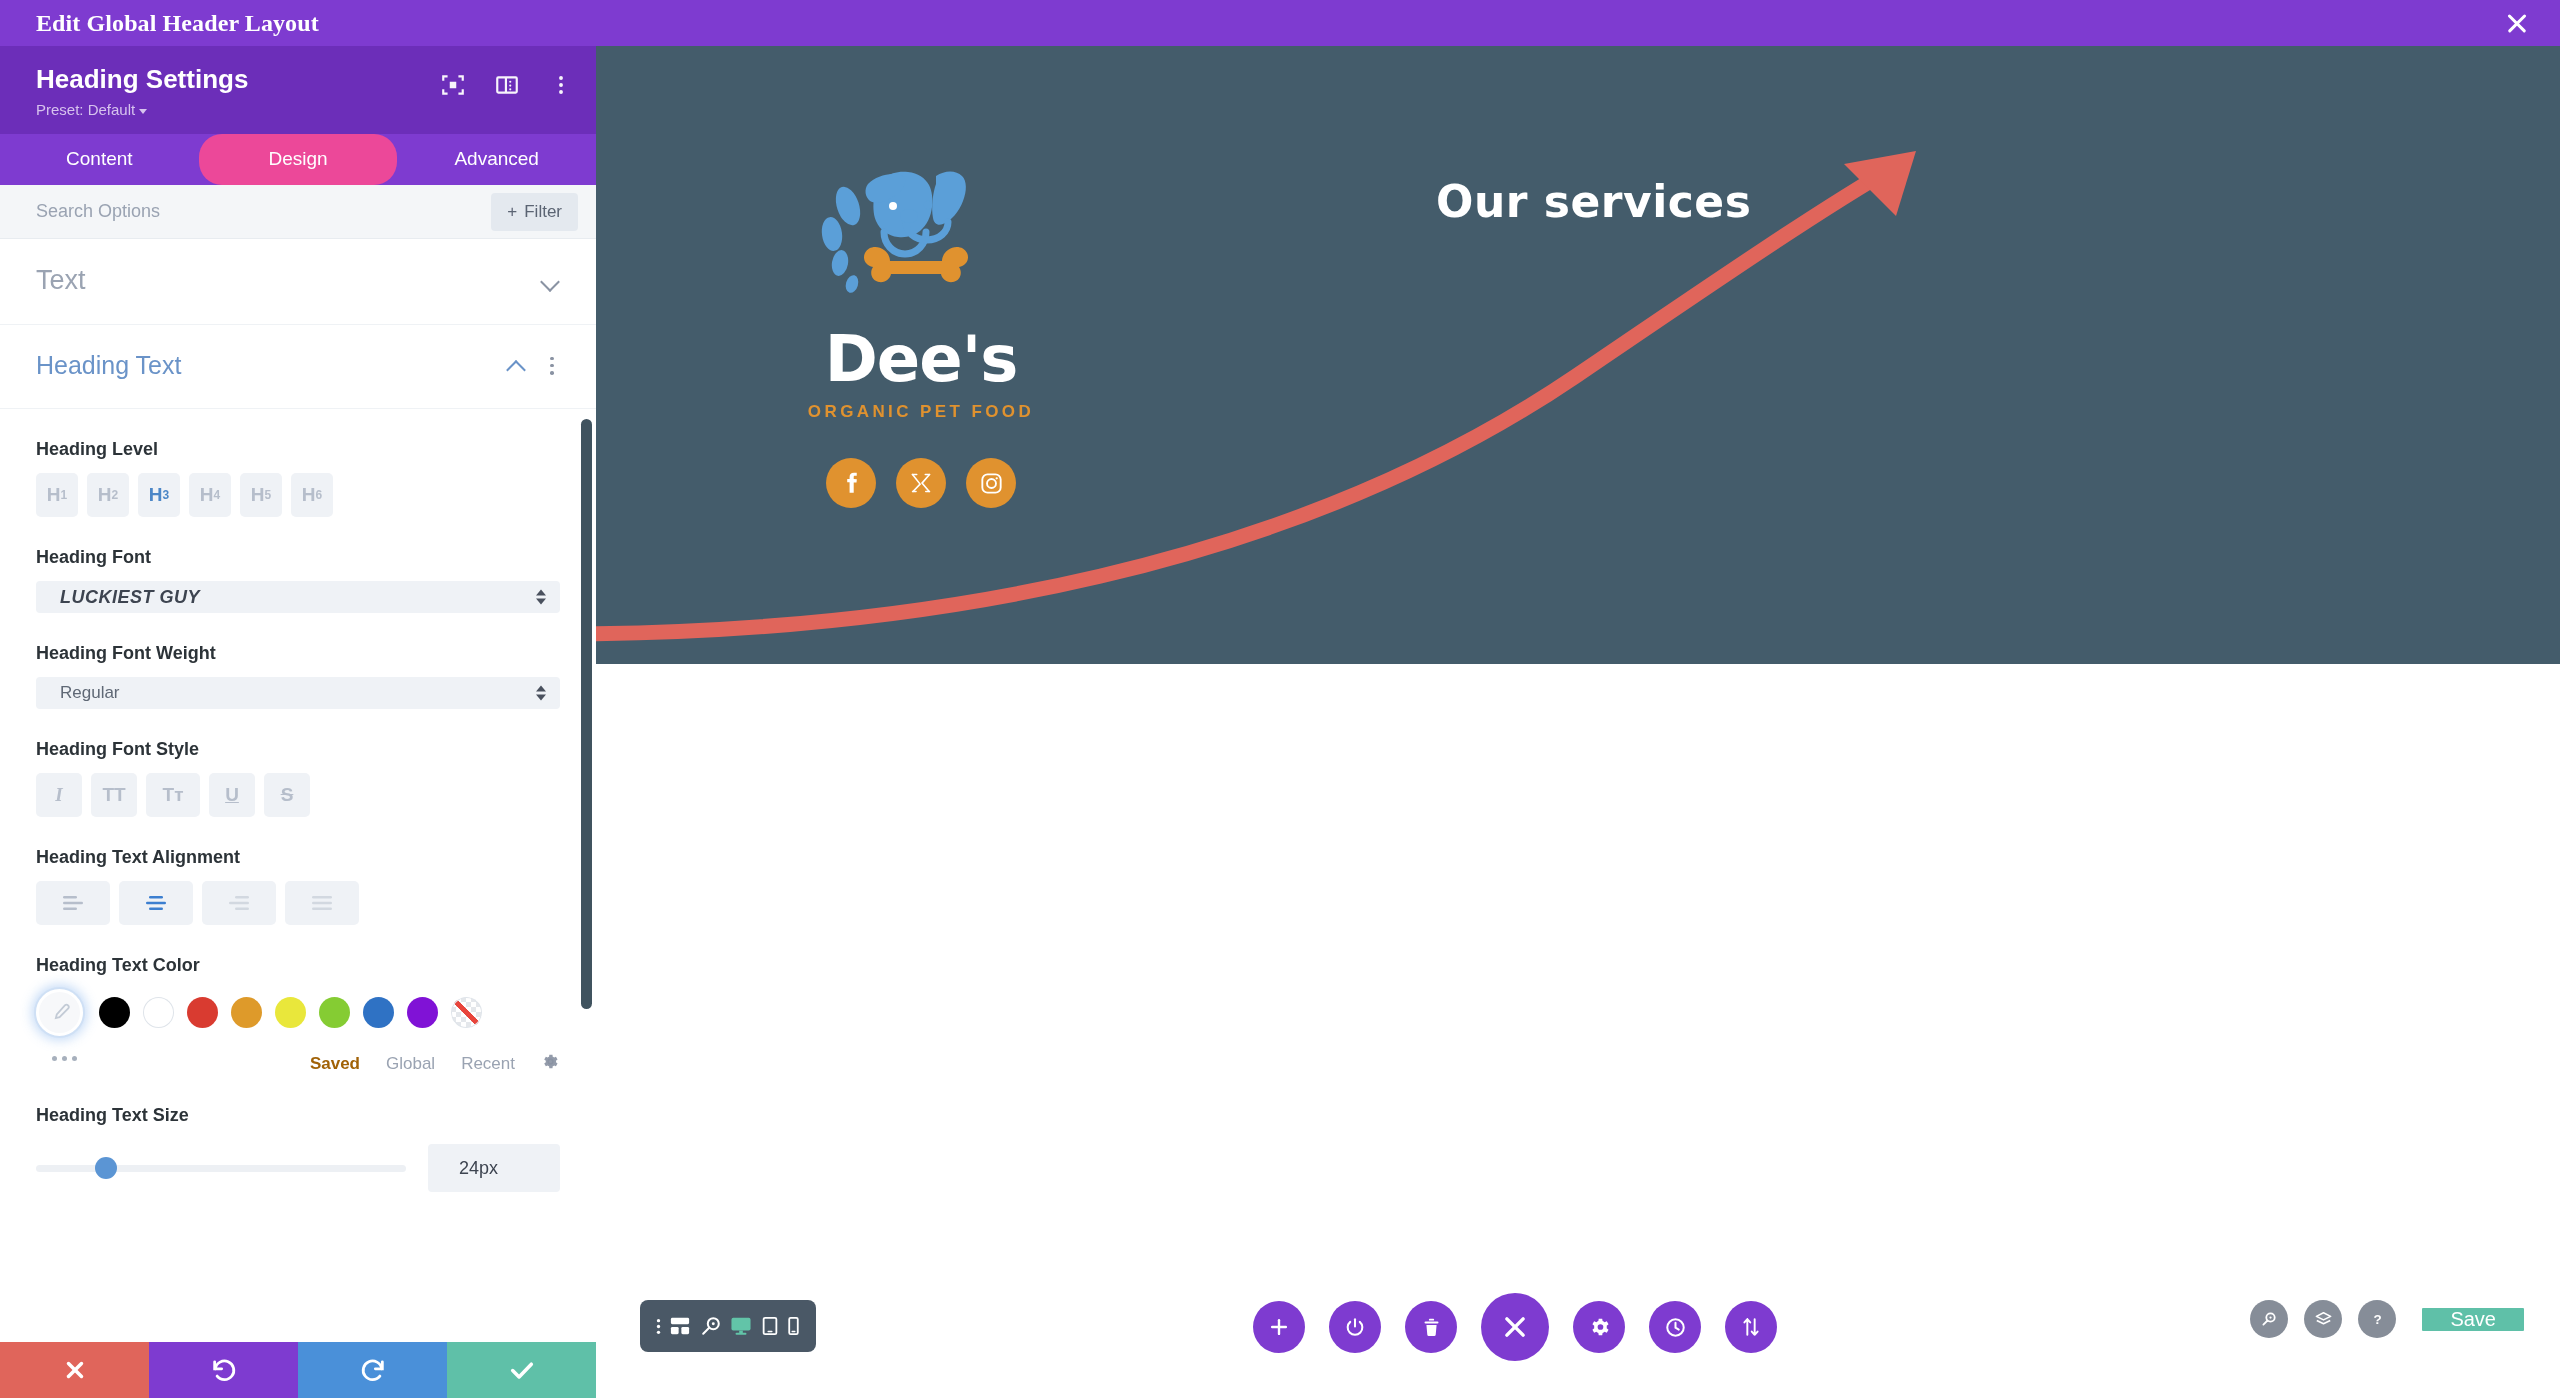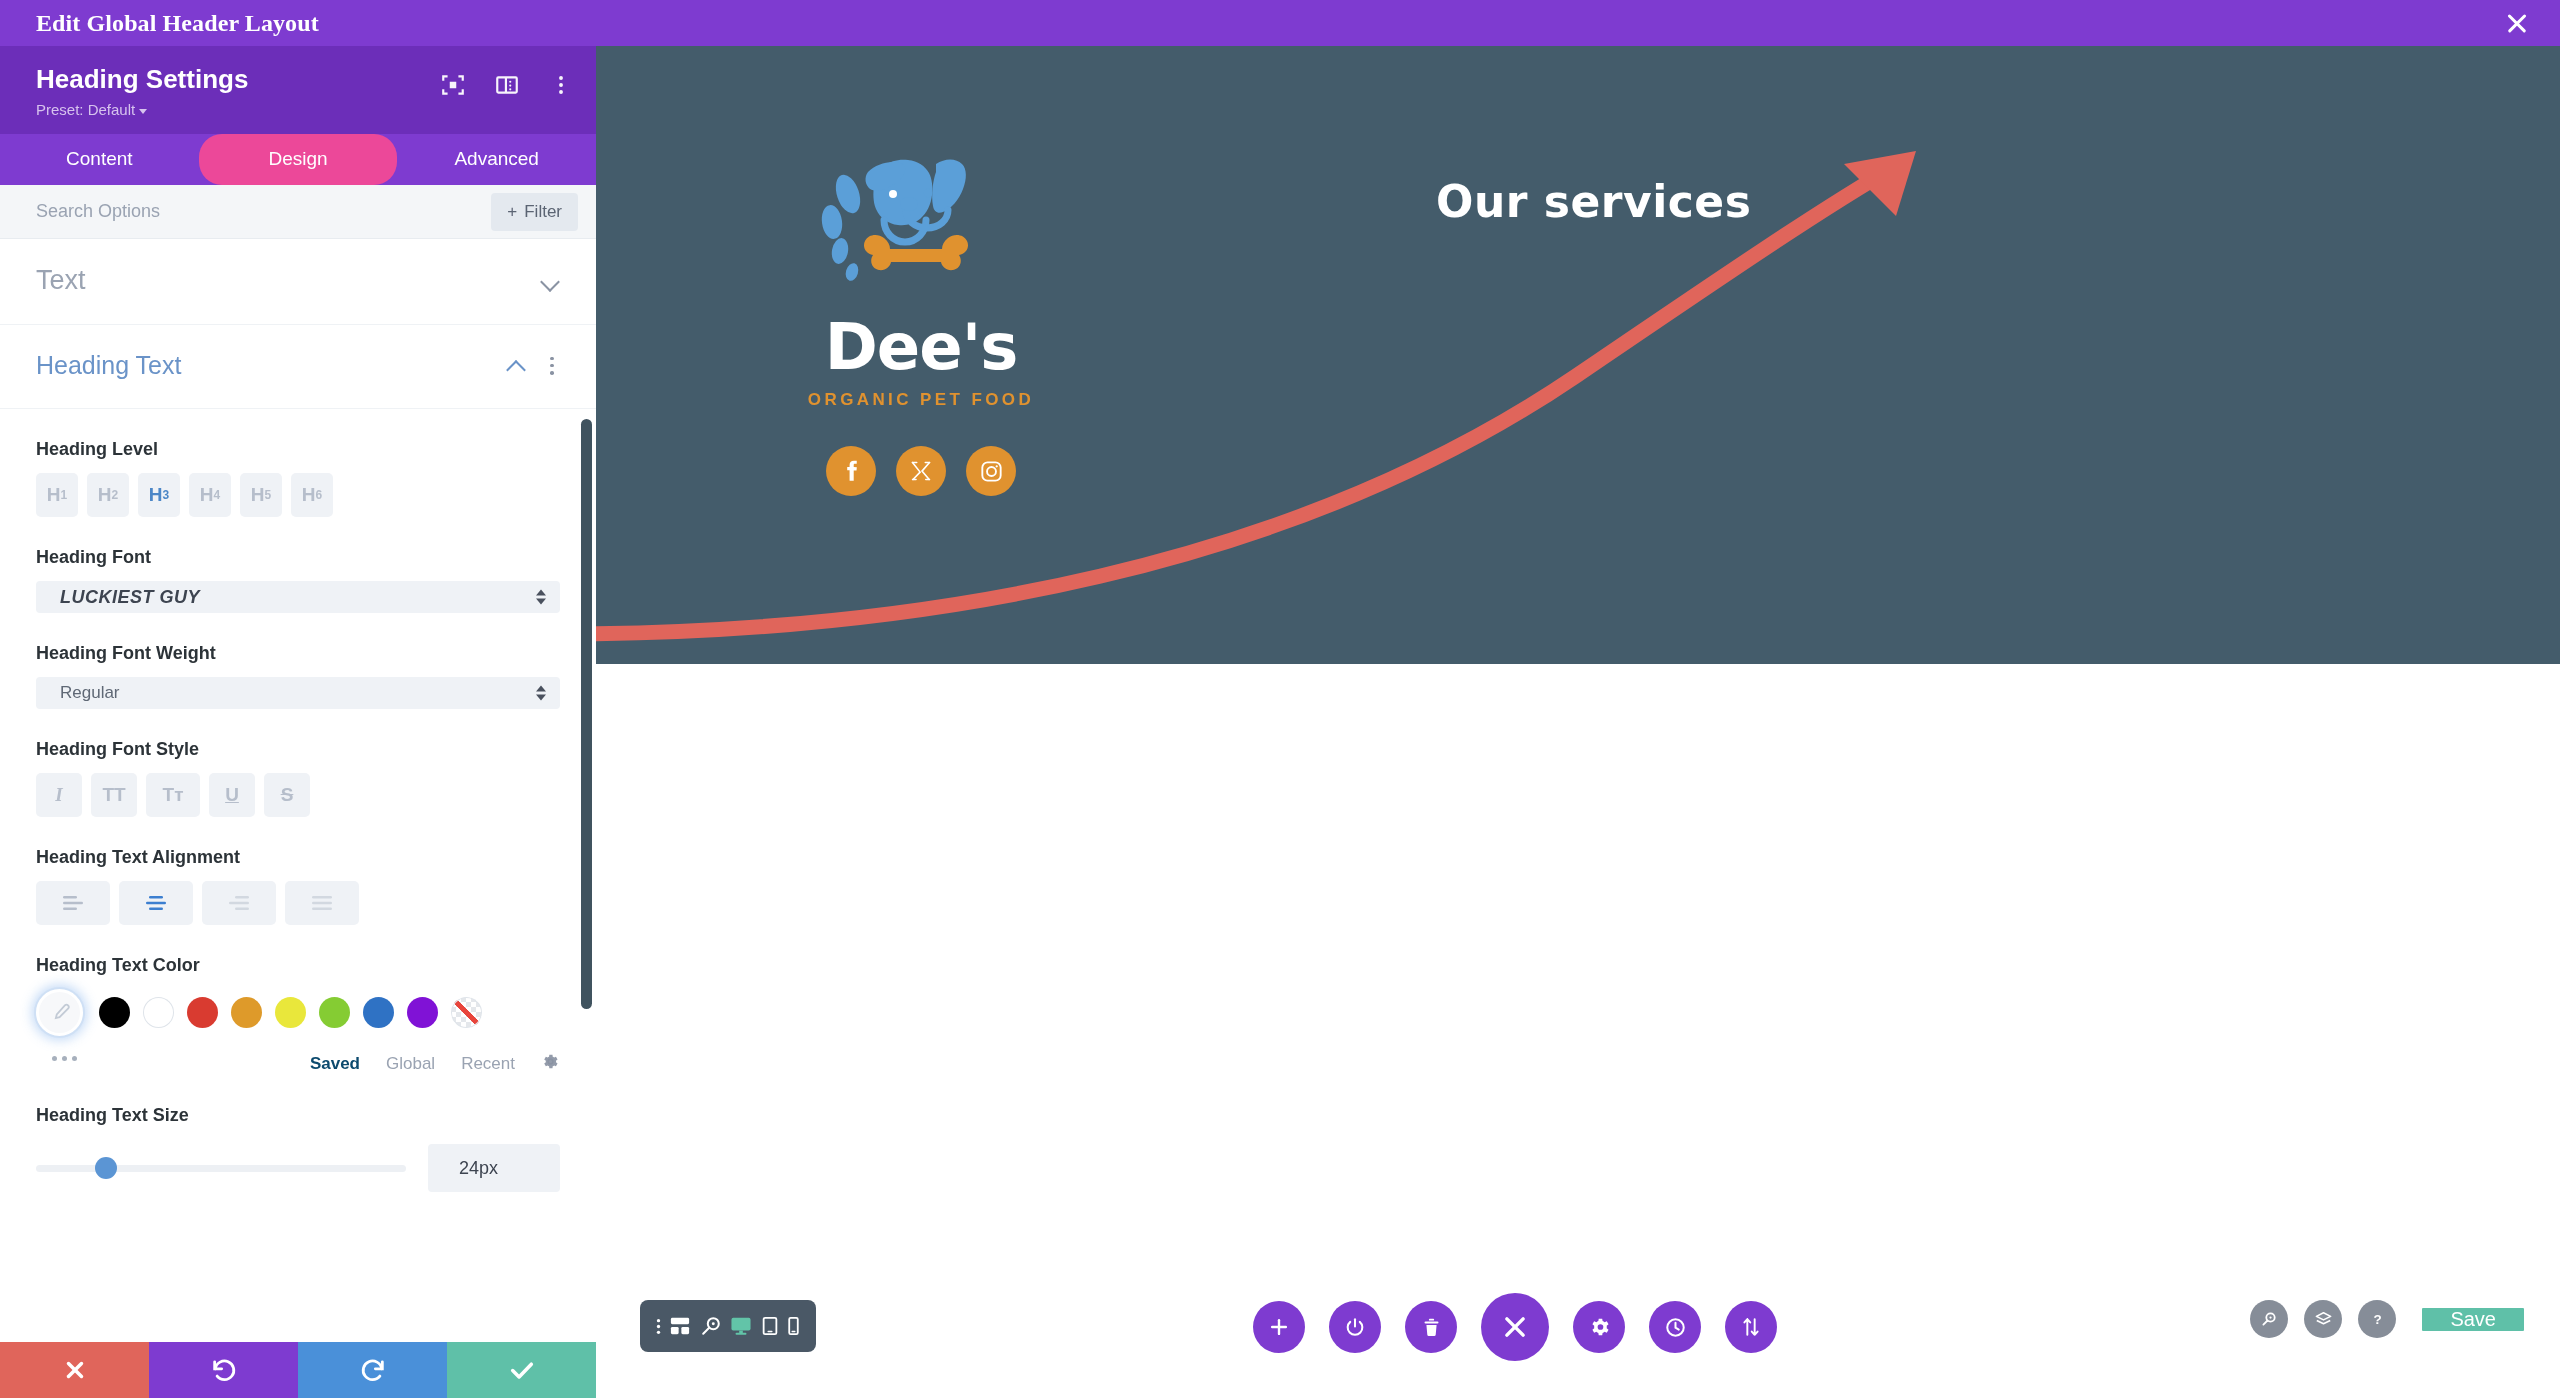--- a/index.html
+++ b/index.html
@@ -127,21 +127,21 @@
     background:
       linear-gradient(45deg, transparent 44%, #E8453C 44%, #E8453C 56%, transparent 56%),
       repeating-conic-gradient(#fff 0 25%, #E4E7EB 0 50%) 0 0/10px 10px;
     box-shadow: inset 0 0 0 1px #DFE4EA; margin-right: 0;
   }
   .sw-tabs {
     display: flex; align-items: center; justify-content: flex-end;
     gap: 26px; margin-top: 16px; position: relative;
   }
   .sw-tabs .lbl { font-size: 17px; color: #9aa3b2; cursor: pointer; }
-  .sw-tabs .lbl.act { color: #0c4a6e; font-weight: bold; }
+  .sw-tabs .lbl.act { color: #a16207; font-weight: bold; }
   .more-dots {
     position: absolute; left: 16px; top: 4px; display: flex; gap: 5px; cursor: pointer;
   }
   .more-dots i { width: 5px; height: 5px; border-radius: 50%; background: #A7B0BD; }
 
   .sizerow { display: flex; align-items: center; gap: 22px; margin-top: 18px; }
   .slider { flex: 1; position: relative; height: 20px; display: flex; align-items: center; }
   .slider .track { width: 100%; height: 7px; background: #EDF0F4; border-radius: 4px; }
   .slider .knob {
     position: absolute; left: 16%; width: 22px; height: 22px; border-radius: 50%;
@@ -164,21 +164,21 @@
   .pa.cancel { background: #E0655B; }
   .pa.undo   { background: #7E3BD0; }
   .pa.redo   { background: #4A90D9; }
   .pa.save   { background: #5FC0A8; }
   .pa svg { display: block; }
 
   
   .canvas { position: absolute; left: 596px; top: 46px; width: 1964px; height: 1352px; background: #fff; }
   .hero { position: relative; width: 100%; height: 618px; background: #445C6B; overflow: hidden; }
 
-  .logo-block { position: absolute; left: 200px; top: 100px; width: 250px; text-align: center; }
+  .logo-block { position: absolute; left: 200px; top: 112px; width: 250px; text-align: center; }
   .logo-word {
     font-size: 64px; font-weight: bold; color: #ffffff; letter-spacing: -1px;
     font-family: "DejaVu Sans", sans-serif;
   }
   .logo-sub {
     font-size: 17px; color: #E0922F; letter-spacing: 3.4px; margin-top: 6px;
     font-weight: bold;
   }
   .socials { display: flex; gap: 20px; justify-content: center; margin-top: 36px; }
   .soc {

